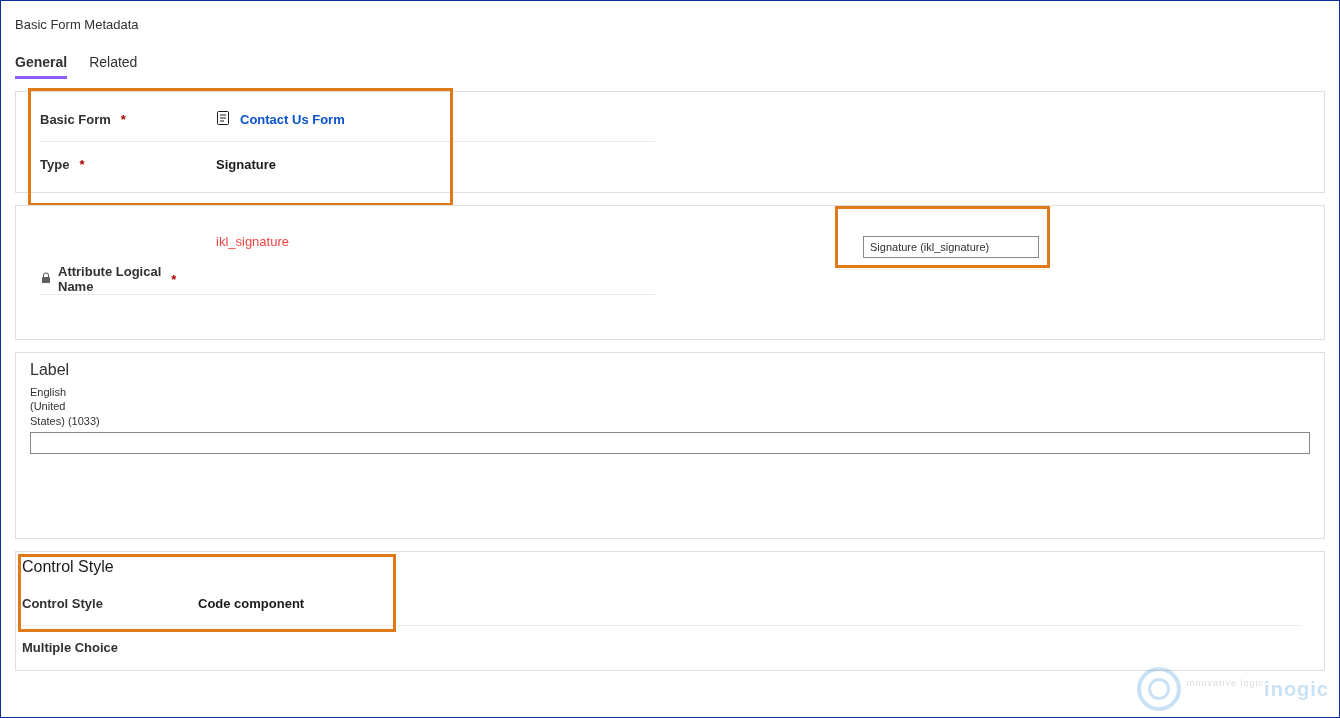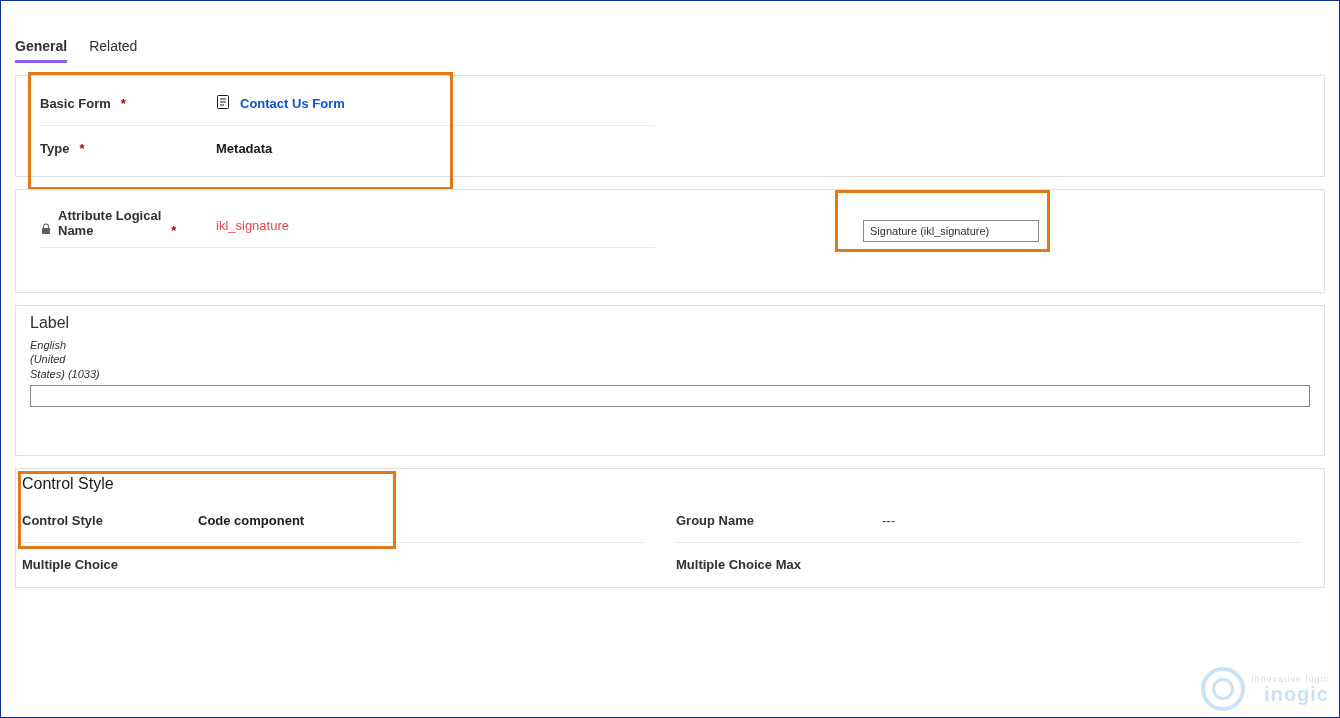--- a/index.html
+++ b/index.html
@@ -59,21 +59,21 @@
     gap: 8px;
     padding-left: 6px;
   }
   .form-icon svg { width: 16px; height: 16px; fill: none; stroke: #1b1a19; stroke-width: 1; }
   .link-val { color: #0b53ce; font-weight: 600; cursor: pointer; }
   .bold-val { font-weight: 600; color: #1b1a19; }
   .plain-val { color: #ef4444; text-align: center; }
   .two-col { display: flex; gap: 30px; }
   .col { flex: 1; }
   .sec-heading { font-size: 16px; color: #323130; padding: 8px 14px 6px 14px; }
-  .tiny-label { font-size: 11px; color: #323130; padding: 0 14px; max-width: 100px; line-height: 1.3; font-style: italic; }
+  .tiny-label { font-size: 11px; color: #323130; padding: 0 14px; max-width: 100px; line-height: 1.3; }
   .text-input {
     display: block;
     margin: 4px 14px 14px 14px;
     width: calc(100% - 28px);
     height: 22px;
     border: 1px solid #8a8886;
     padding: 0 6px;
     font-family: inherit;
     font-size: 13px;
   }
@@ -99,29 +99,30 @@
   .logo-mark {
     width: 44px; height: 44px;
     border: 4px solid #2e8bd9;
     border-radius: 50%;
     display: flex; align-items: center; justify-content: center;
     position: relative;
   }
   .logo-mark::before{
     content:""; width:16px; height:16px; border:3px solid #2e8bd9; border-radius:50%;
   }
-  .logo-text { display:flex; flex-direction:column; line-height:1;align-items:flex-end; }
+  .logo-text { display:flex; flex-direction:row; line-height:1; }
   .logo-top { font-size: 9px; letter-spacing: 1px; color:#6b6b6b; text-align:right; }
   .logo-bot { font-size: 20px; font-weight:700; color:#2e8bd9; letter-spacing:1px; }
 </style>
 </head>
 <body>
 
 <div class="content">
 
+  <div class="subtitle">Basic Form Metadata</div>
 
   <div class="tabs">
     <div class="tab active">General</div>
     <div class="tab">Related</div>
   </div>
 
   <div class="section" style="padding:6px 24px; position:relative;">
     <div class="highlight-box" style="left:12px; top:-4px; width:425px; height:118px;"></div>
 
     <div class="two-col">
@@ -140,33 +141,33 @@
             </span>
             <span class="link-val">Contact Us Form</span>
           </div>
         </div>
         <div class="row">
           <div class="label-cell">
             <span>Type</span>
             <span class="required">*</span>
           </div>
           <div class="value-cell">
-            <span class="bold-val">Metadata</span>
+            <span class="bold-val">Signature</span>
           </div>
         </div>
       </div>
       <div class="col"></div>
     </div>
   </div>
 
   <div class="section" style="padding:14px 24px 44px 24px; position:relative;">
     <div class="two-col">
       <div class="col">
         <div class="row" style="border-bottom:1px solid #eaeaea; align-items:flex-start; padding-top:4px;">
-          <div class="label-cell" style="align-items:flex-end;">
+          <div class="label-cell" style="align-items:center;margin-top:40px;">
             <span class="lock-icon">
               <svg viewBox="0 0 12 12">
                   <path d="M3 5V3.5a3 3 0 0 1 6 0V5h.5a.5.5 0 0 1 .5.5v5a.5.5 0 0 1-.5.5h-7a.5.5 0 0 1-.5-.5v-5A.5.5 0 0 1 2.5 5H3zm1 0h4V3.5a2 2 0 1 0-4 0V5z"></path>
                 </svg>
             </span>
             <span>
               <span>Attribute Logical</span><br>
               <span>Name</span>
             </span>
             <span class="required">*</span>
@@ -176,21 +177,21 @@
           </div>
         </div>
       </div>
       <div class="col" style="position:relative;">
         <div class="proto-box" style="left:170px; top:16px; width:176px;margin-left:8px;">Signature (ikl_signature)</div>
         <div class="highlight-box" style="left:150px; top:-14px; width:215px; height:62px;"></div>
       </div>
     </div>
   </div>
 
-  <div class="section" style="padding-bottom:34px;">
+  <div class="section" style="padding-bottom:70px;">
     <div class="sec-heading">Label</div>
     <div class="tiny-label">English (United States) (1033)</div>
     <input class="text-input" type="text" value="" style="">
   </div>
 
   <div class="section" style="padding:2px 24px 0 6px; position:relative;">
     <div class="highlight-box" style="left:2px; top:2px; width:378px; height:78px;"></div>
 
     <div style="font-size:16px; padding:4px 0 6px 0;">Control Style</div>
 
@@ -200,36 +201,20 @@
           <div class="label-cell">
             <span>Control Style</span>
           </div>
           <div class="value-cell">
             <span class="bold-val">Code component</span>
           </div>
         </div>
         <div class="row" style="border-bottom:none;">
           <div class="label-cell">
             <span>Multiple Choice</span>
-          </div>
-          <div class="value-cell"></div>
-        </div>
-      </div>
-      <div class="col">
-        <div class="row">
-          <div class="label-cell" style="width:200px;">
-            <span>Group Name</span>
-          </div>
-          <div class="value-cell">
-            <span class="dash">---</span>
-          </div>
-        </div>
-        <div class="row" style="border-bottom:none;">
-          <div class="label-cell" style="width:200px;">
-            <span>Multiple Choice Max</span>
           </div>
           <div class="value-cell"></div>
         </div>
       </div>
     </div>
   </div>
 
 </div>
 
 <div class="logo">

